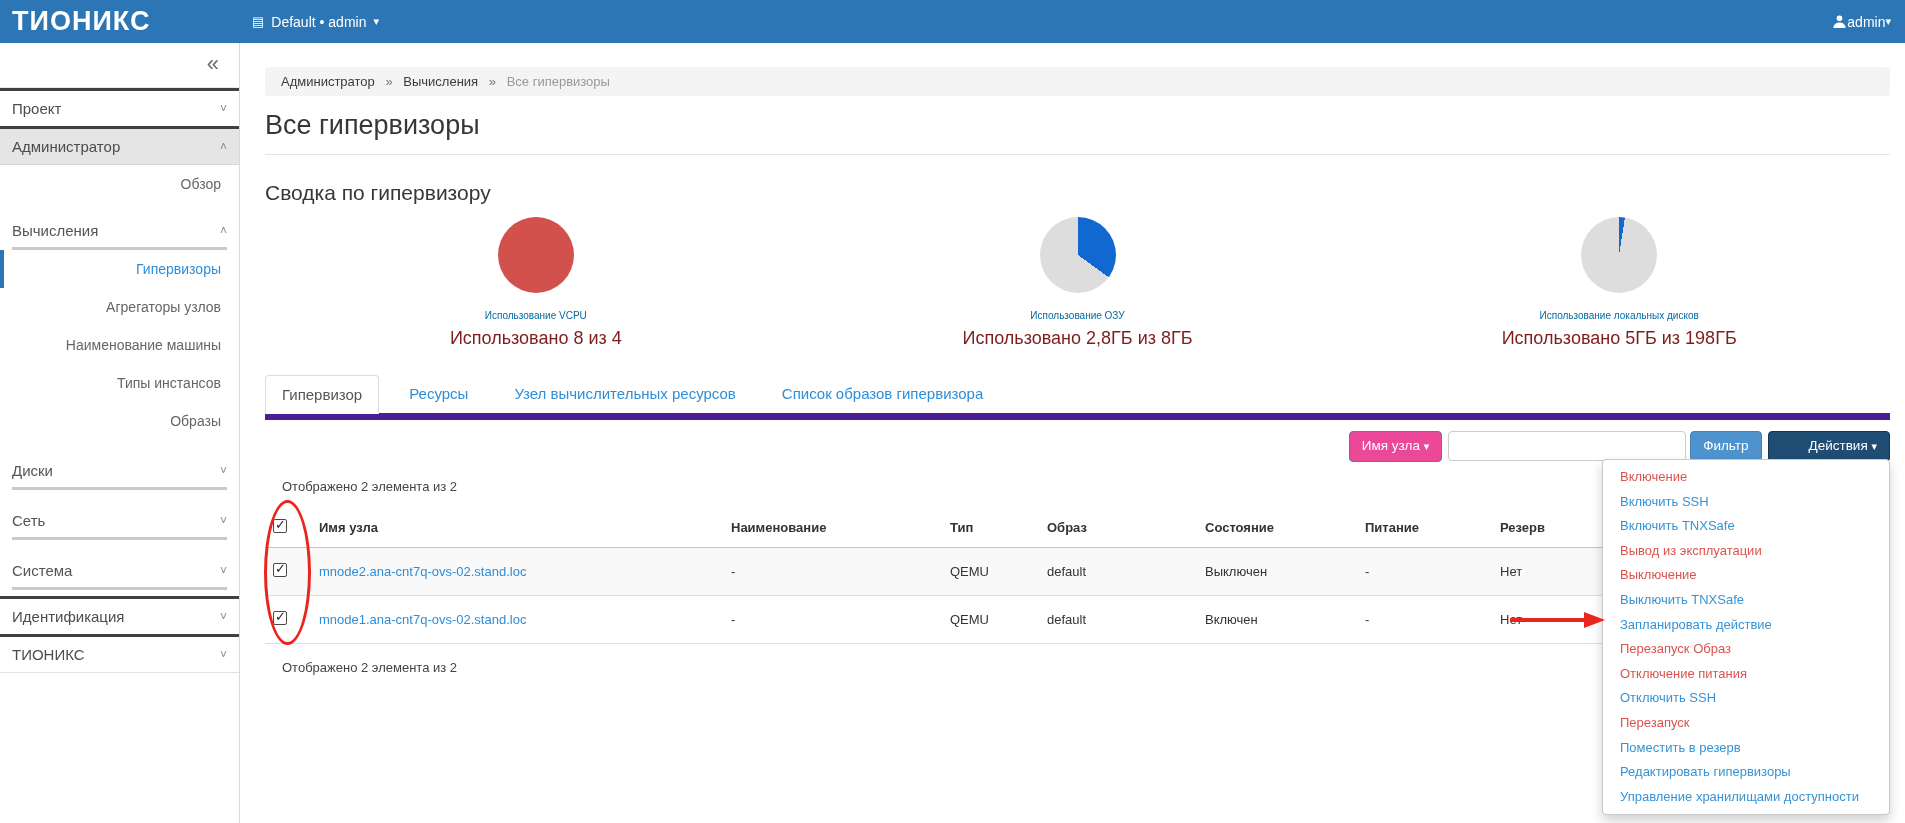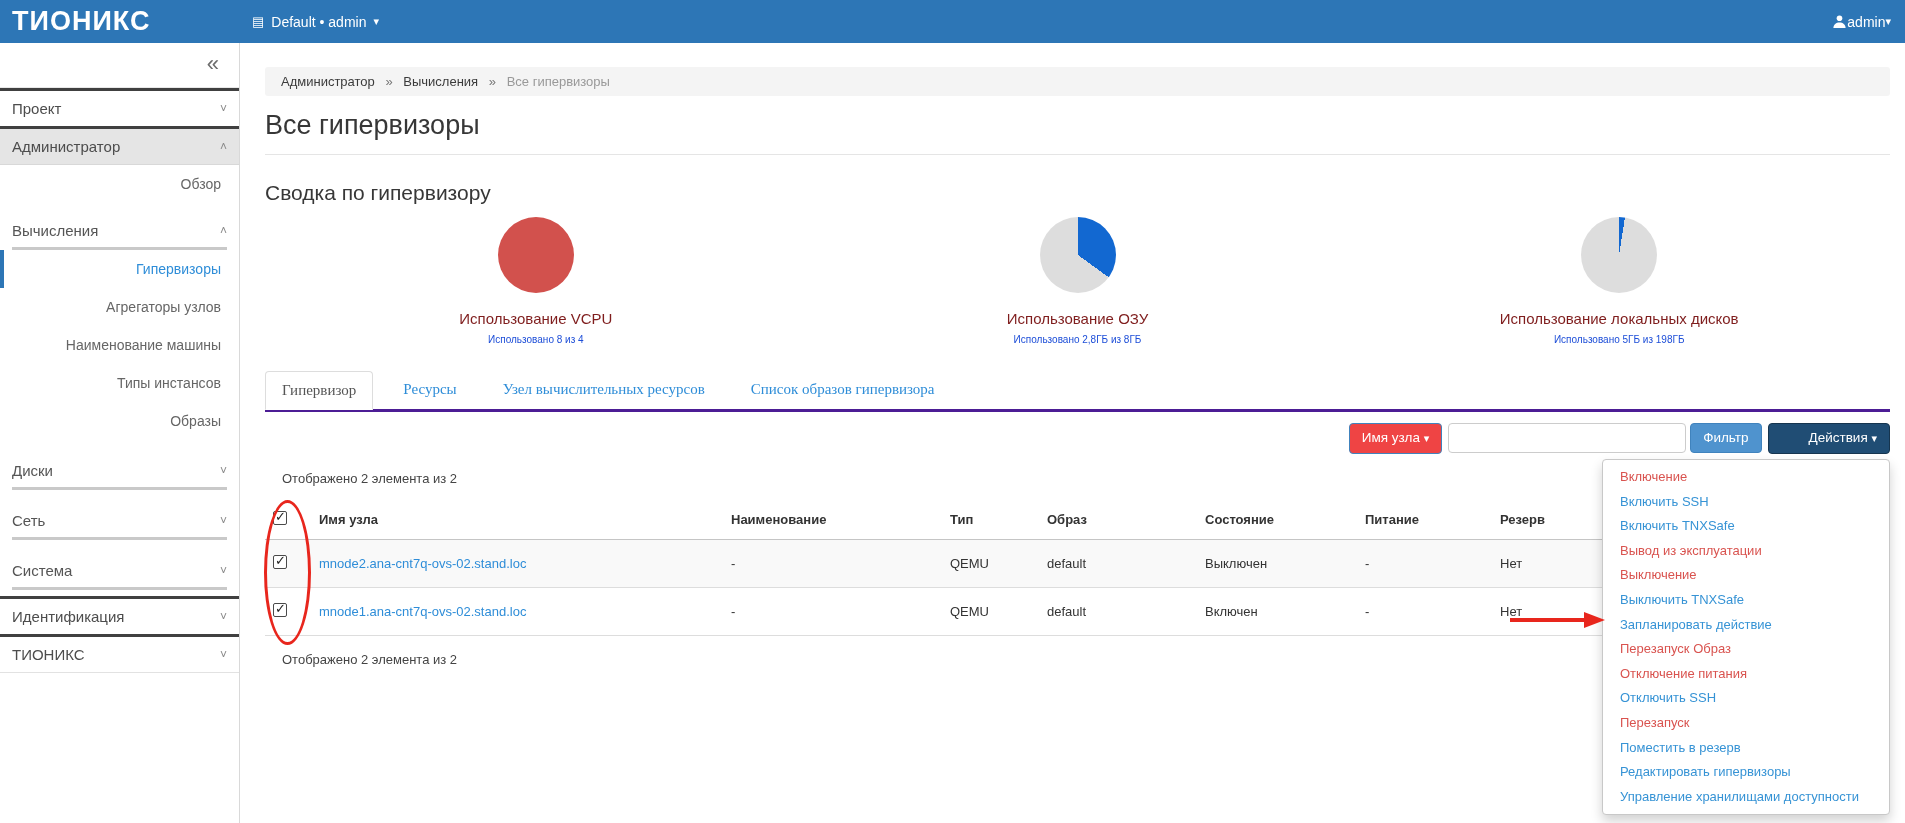--- a/index.html
+++ b/index.html
@@ -73,40 +73,40 @@
   .breadcrumb .bc-sep { color: #777; margin: 0 7px; }
   .page-title {
     margin-top: 14px; font-size: 27px; font-weight: 300; color: #373737;
     padding-bottom: 13px; border-bottom: 1px solid #e5e5e5;
   }
   .summary-title { margin-top: 26px; font-size: 21px; font-weight: 300; color: #373737; }
   
   .charts { display: flex; margin-top: 12px; }
   .chart { flex: 1; text-align: center; }
   .pie { width: 76px; height: 76px; border-radius: 50%; margin: 0 auto; }
-  .chart-title { margin-top: 17px; font-size: 15px; color: #7f1d1d; }
-  .chart-sub { margin-top: 7px; font-size: 10px; color: #1d4ed8; }
-  
-  .tabs { margin-top: 26px; border-bottom: 3px solid #4c1d95; display: flex; font-family: Liberation Serif, serif; }
+  .chart-title { margin-top: 17px; font-size: 10px; color: #0369a1; }
+  .chart-sub { margin-top: 7px; font-size: 18px; color: #7f1d1d; }
+  
+  .tabs { margin-top: 26px; border-bottom: 7px solid #4c1d95; display: flex; }
   .tab {
     padding: 10px 16px; font-size: 15px; color: #2e8dd8; cursor: pointer;
     margin-bottom: -1px; text-decoration: none;
   }
   .tab.active {
     color: #555; background: #fff; border: 1px solid #ddd; border-bottom-color: #fff;
     border-radius: 4px 4px 0 0; cursor: default;
   }
   .tab + .tab { margin-left: 14px; }
   
   .toolbar { margin-top: 11px; display: flex; justify-content: flex-end; align-items: center; height: 30px; }
   .btn {
     font-size: 13.5px; border-radius: 4px; padding: 5px 12px 6px; cursor: pointer;
     color: #fff; border: 1px solid transparent; line-height: 17px; white-space: nowrap;
   }
-  .btn-node { background: #ef4444; border-color: #4083bd; }
+  .btn-node { background: #ec4899; border-color: #4083bd; }
   .btn-filter { background: #4f93ce; border-color: #4083bd; margin-left: 4px; }
   .btn-actions { background: #204d74; border-color: #16354f; margin-left: 6px; padding-left: 40px; }
   .search-input {
     width: 238px; height: 30px; margin-left: 6px; border: 1px solid #ccc;
     border-radius: 4px; padding: 0 8px; font-size: 13px; color: #333; outline: none;
   }
   
   .row-count { margin: 18px 0 0; padding-left: 17px; font-size: 13px; color: #444; }
   table.data { width: 100%; border-collapse: collapse; margin-top: 14px; font-size: 13px; }
   table.data th {

